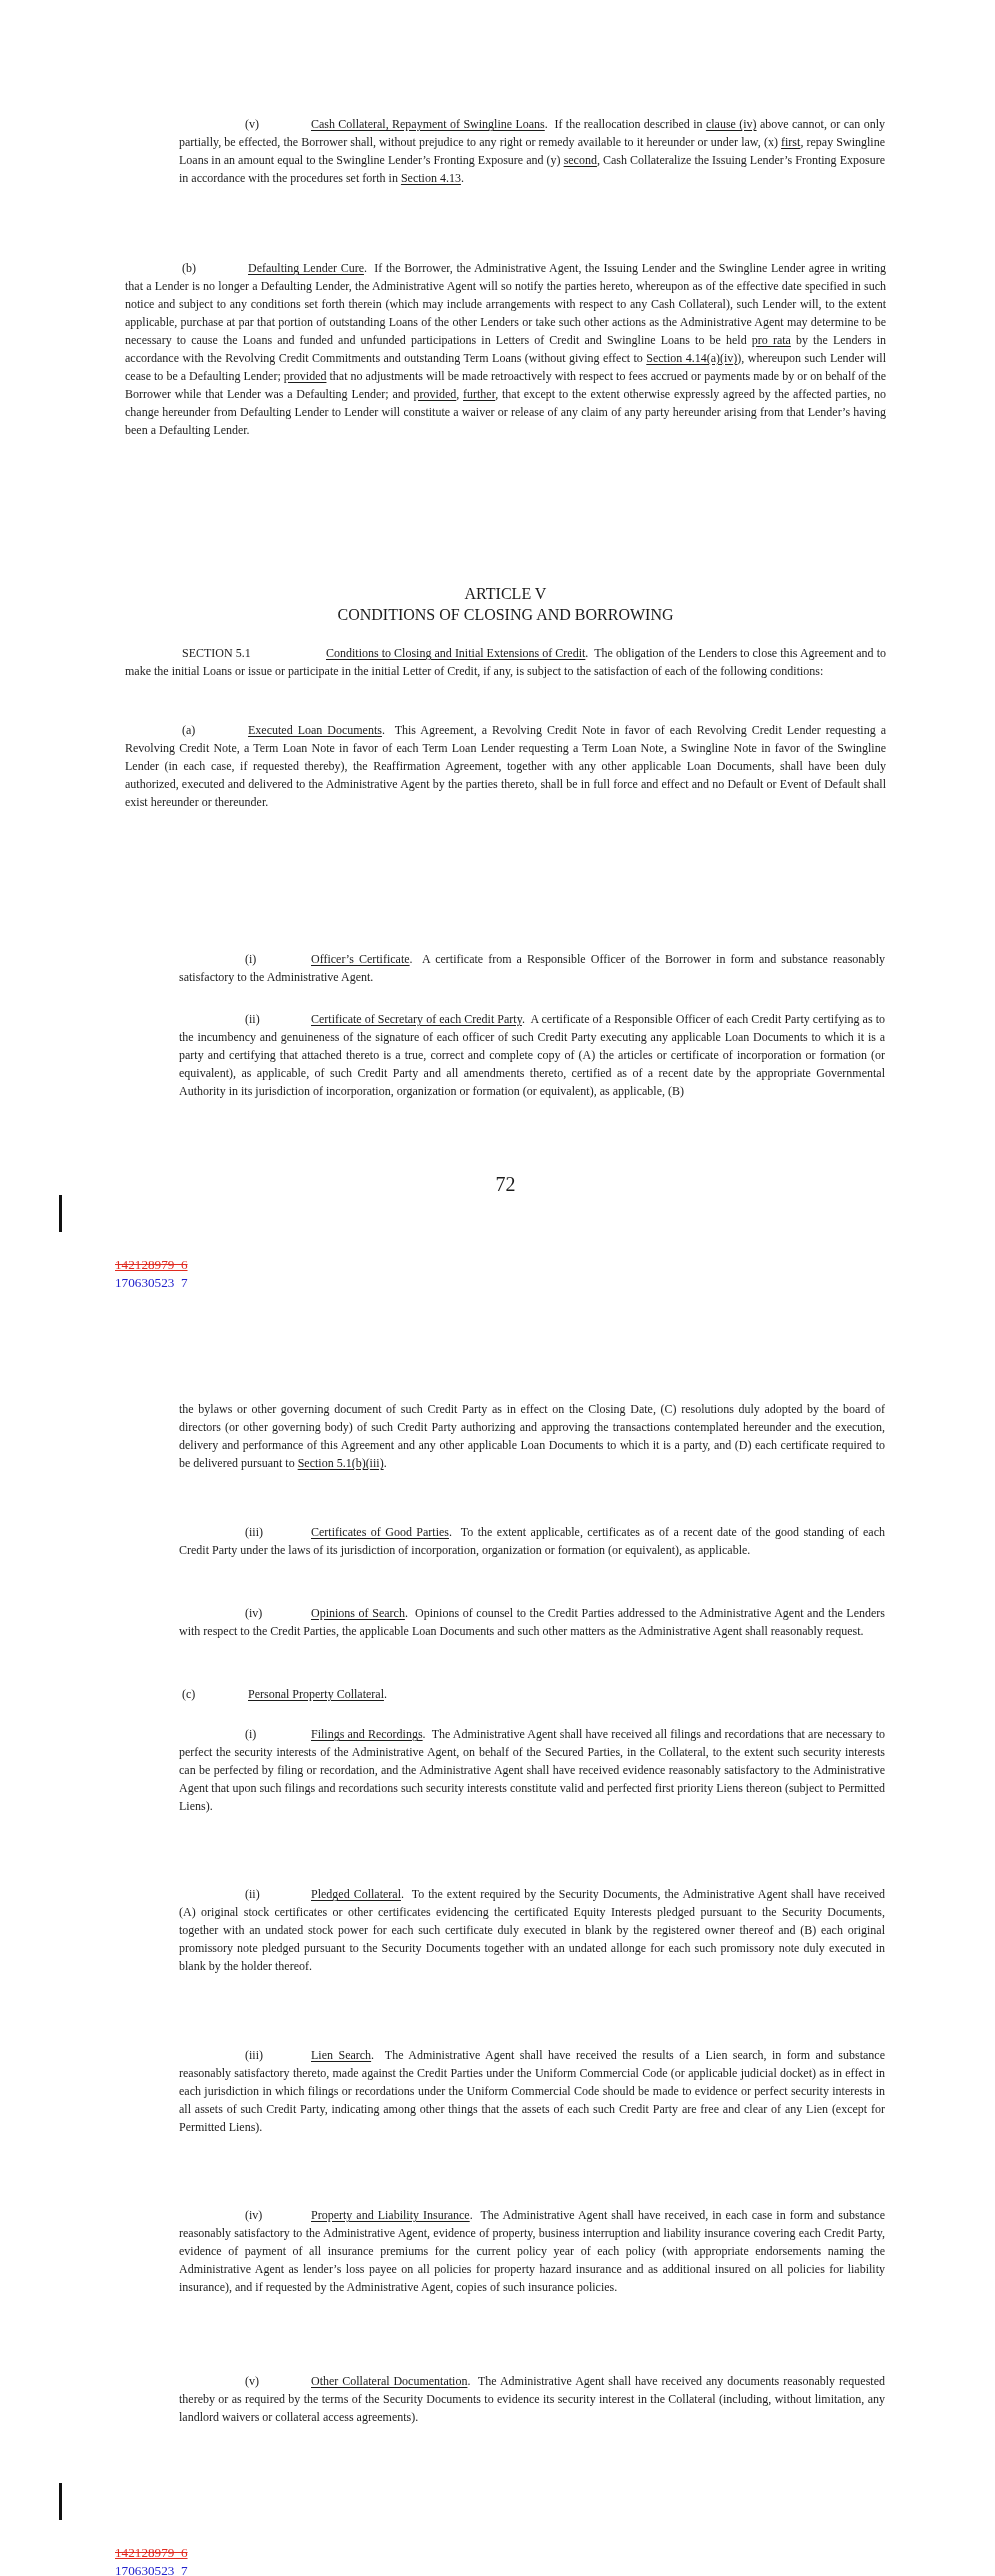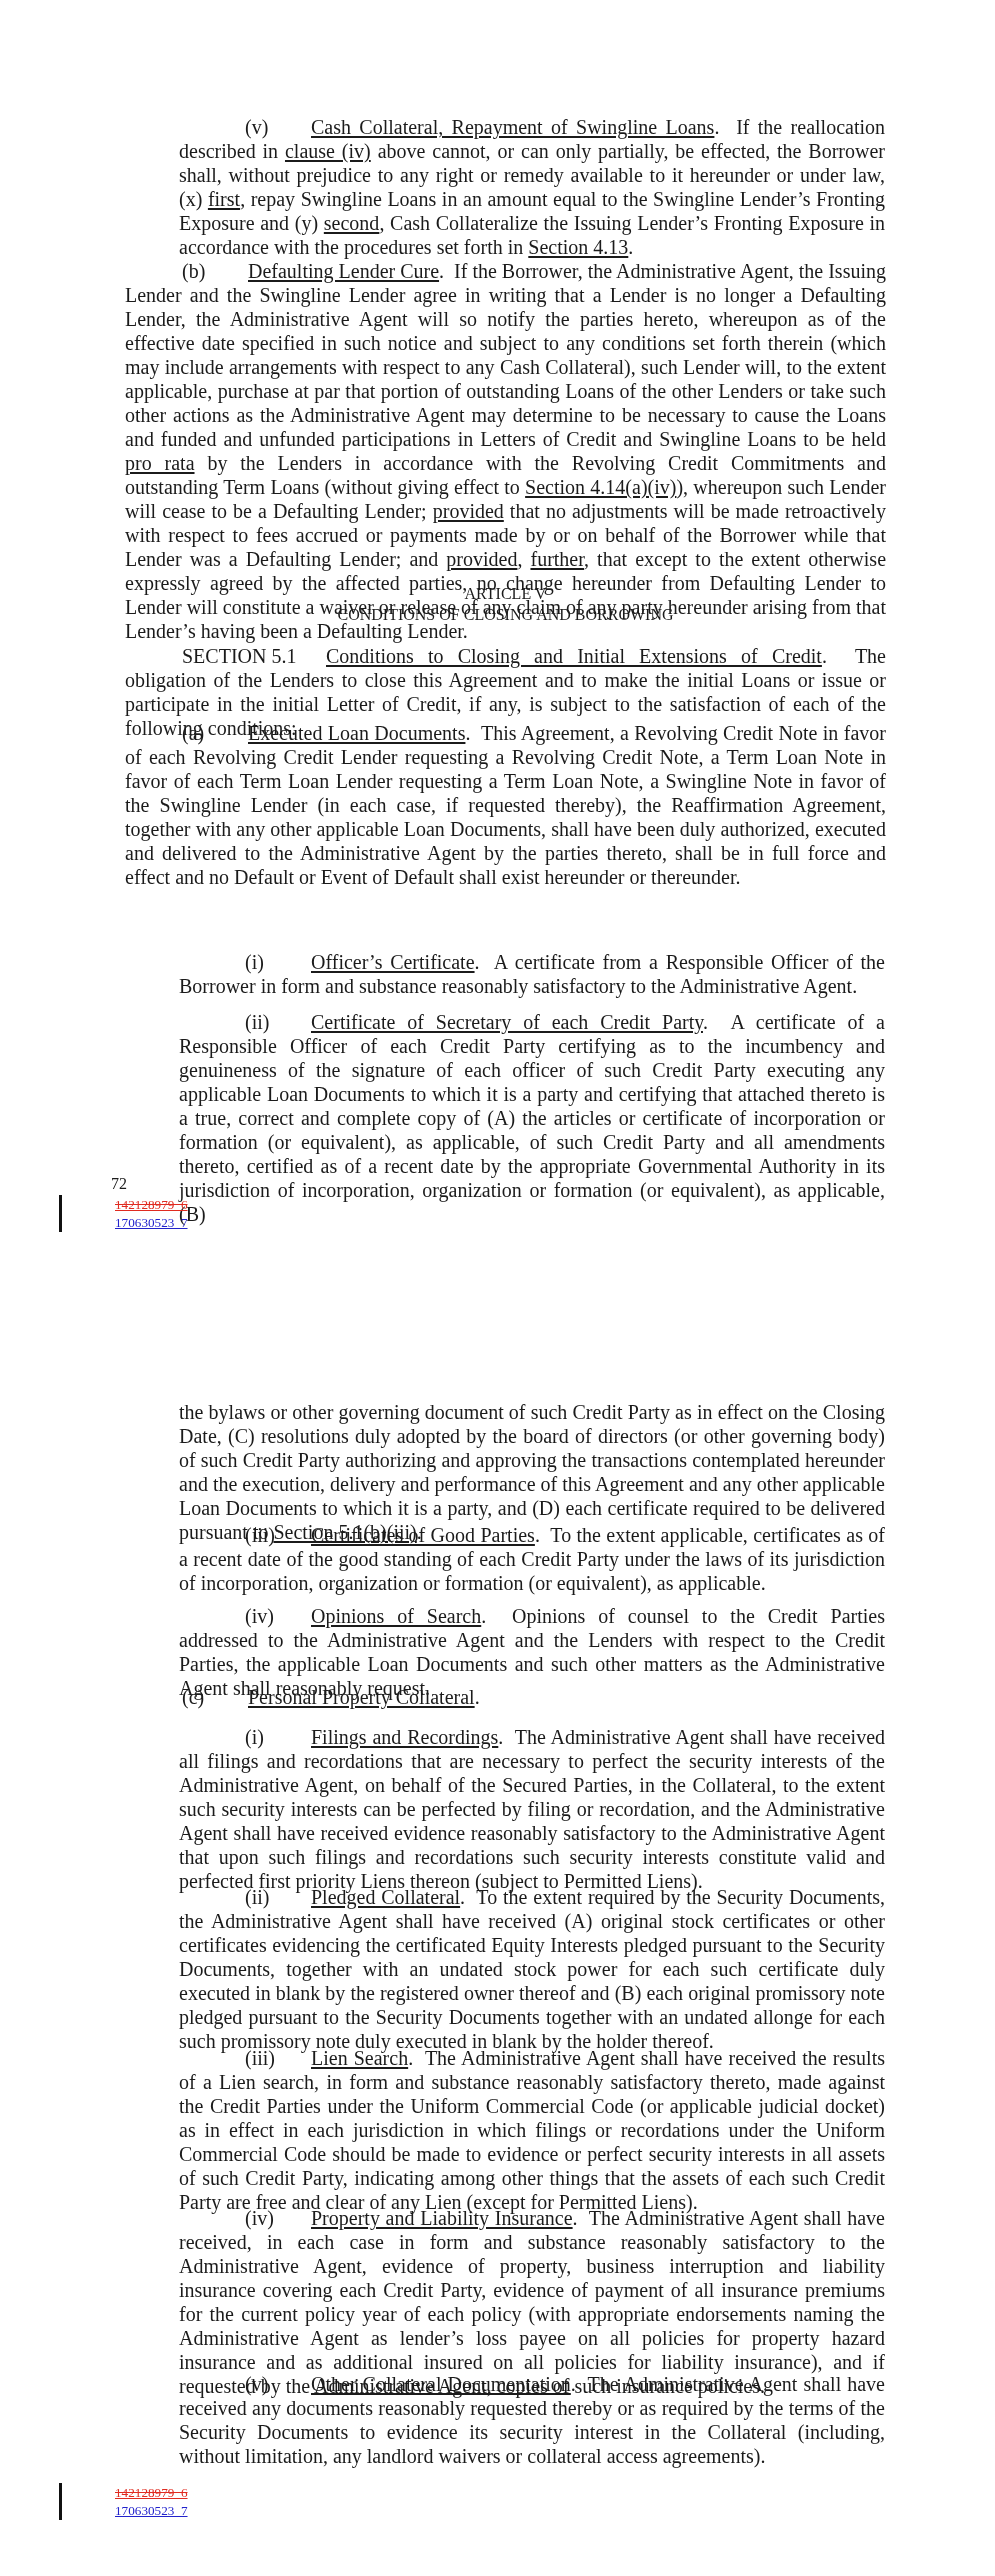--- a/index.html
+++ b/index.html
@@ -7,40 +7,40 @@
     width:995px;height:2576px;position:relative;
     background:#ffffff;
     font-family:"Liberation Serif","DejaVu Serif",serif;
     color:#1b1b1b;
   }
   .page{position:absolute;left:0;width:995px;height:1288px;background:#ffffff;overflow:hidden;}
   #page-1{top:0;}
   #page-2{top:1288px;}
   .para{
     position:absolute;
-    font-size:20px;line-height:24px;
+    font-size:12px;line-height:18px;
     text-align:justify;
     white-space:pre-wrap;
   }
   .lvl-top{left:125px;width:761px;text-indent:57px;}
   .lvl-sub{left:179px;width:706px;text-indent:66px;}
   .noind{text-indent:0;}
   .u{text-decoration:underline;text-underline-offset:1.9px;}
   .mk{display:inline-block;width:66px;text-indent:0;text-decoration:none;}
   .mk-wide{width:144px;}
   .heading{
     position:absolute;left:125px;width:761px;
     font-size:16px;line-height:21px;text-align:center;
   }
   .pagenum{
-    position:absolute;left:111px;width:761px;top:1174px;
-    font-size:16px;line-height:20px;
+    position:absolute;left:125px;width:761px;top:1174px;
+    font-size:20px;line-height:20px;text-align:center;
   }
   .footer-refs{
-    position:absolute;left:115px;top:1196px;
+    position:absolute;left:115px;top:1256px;
     font-size:13.2px;line-height:17.5px;text-align:left;
   }
   .ref-old{display:block;text-decoration:line-through underline;}
   .ref-new{display:block;text-decoration:underline;font-family:Liberation Serif, serif;}
   .change-bar{
     position:absolute;left:59px;top:1195px;width:2.8px;height:37px;
     background:#111111;
   }
 </style>
 </head>

